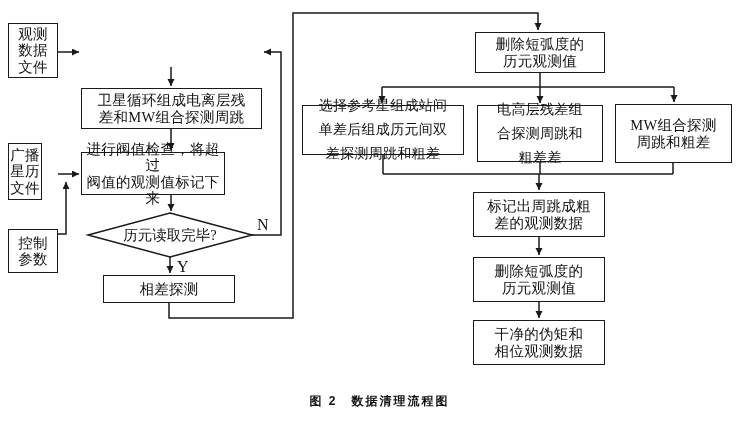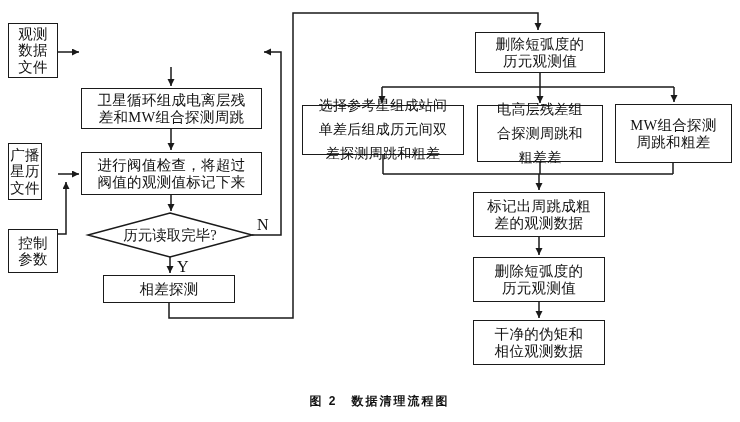--- a/index.html
+++ b/index.html
@@ -70,21 +70,21 @@
 文件</div>
 
 
   <div class="box" style="left:81px;top:88px;width:181px;height:41px;">卫星循环组成电离层残
 差和MW组合探测周跳</div>
 
   <div class="box" style="left:8px;top:143px;width:34px;height:57px;">广播
 星历
 文件</div>
 
-  <div class="box" style="left:81px;top:152px;width:181px;height:43px;">进行阀值检查，将超过
+  <div class="box" style="left:81px;top:152px;width:144px;height:43px;">进行阀值检查，将超过
 阀值的观测值标记下来</div>
 
   <div class="box" style="left:8px;top:213px;width:50px;height:44px;margin-top:16px;">控制
 参数</div>
 
   <div class="dtext" style="left:88px;top:213px;width:164px;height:44px;">历元读取完毕?</div>
 
   <div class="lbl" style="left:257px;top:217px;">N</div>
 
   <div class="lbl" style="left:177px;top:259px;">Y</div>

